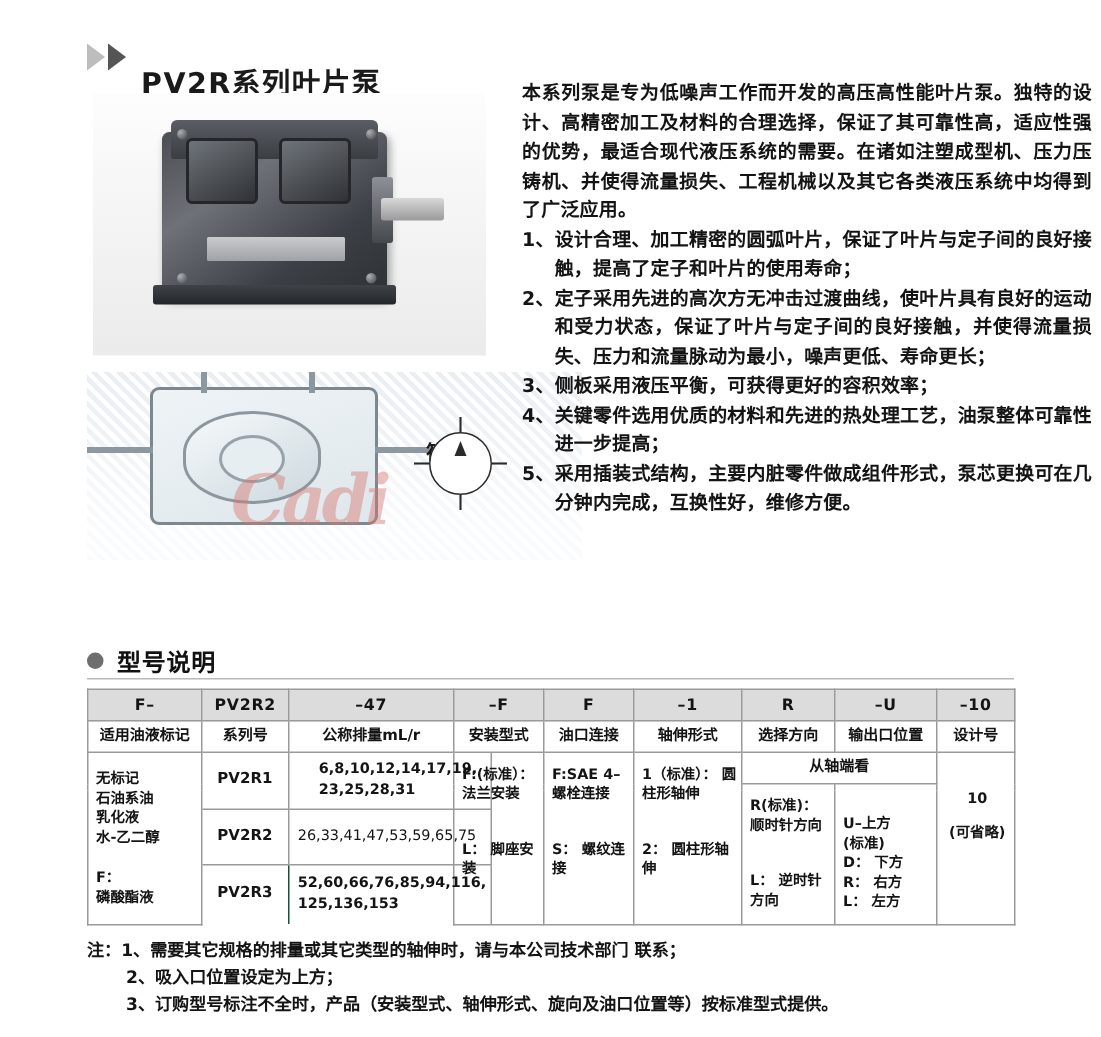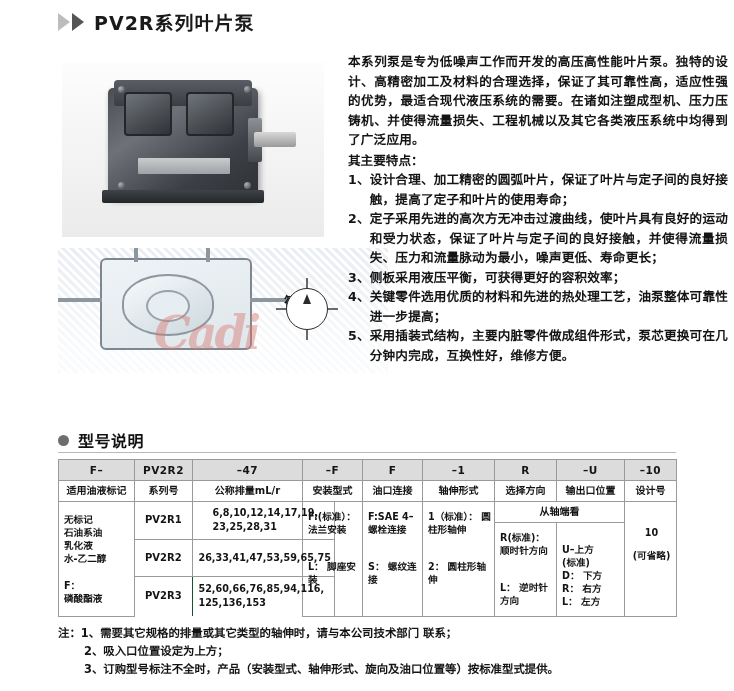--- a/index.html
+++ b/index.html
@@ -23,21 +23,21 @@
   }
   .tri-marker { display: flex; align-items: center; gap: 2px; }
   .tri {
     width: 0; height: 0;
     border-top: 9px solid transparent;
     border-bottom: 9px solid transparent;
     border-left: 12px solid #555;
   }
   .tri.faint { border-left-color: #bdbdbd; }
   .page-title {
-    font-size: 19px; font-weight: bold; letter-spacing: 1px; color: #1a1a1a;
+    font-size: 19px; font-weight: bold; letter-spacing: 1px; color: #1a1a1a; margin-top: 32px;
   }
 
   
   .photo-wrap {
     position: absolute; left: 62px; top: 62px;
     width: 262px; height: 175px;
   }
   .photo-bg {
     position: absolute; inset: 0;
     background: linear-gradient(180deg,#fdfdfd 0%,#f2f2f2 60%,#ebebeb 100%);
@@ -273,21 +273,20 @@
     <line x1="31" y1="10" x2="31" y2="0" stroke="#2b2b2b" stroke-width="1.4"></line>
     <line x1="31" y1="52" x2="31" y2="62" stroke="#2b2b2b" stroke-width="1.4"></line>
     <line x1="10" y1="31" x2="0" y2="31" stroke="#2b2b2b" stroke-width="1.4"></line>
     <line x1="52" y1="31" x2="62" y2="31" stroke="#2b2b2b" stroke-width="1.4"></line>
     <polygon points="31,16 27,26 35,26" fill="#2b2b2b"></polygon>
   </svg>
 </div>
 
 <div class="right-col">
   <div class="body-para">本系列泵是专为低噪声工作而开发的高压高性能叶片泵。独特的设计、高精密加工及材料的合理选择，保证了其可靠性高，适应性强的优势，最适合现代液压系统的需要。在诸如注塑成型机、压力压铸机、并使得流量损失、工程机械以及其它各类液压系统中均得到了广泛应用。</div>
-  <div class="feat-title">其主要特点：</div>
   <ul class="feat-list">
     <li class="feat-item">
       <span class="feat-num">1、</span>
       <span class="feat-txt">设计合理、加工精密的圆弧叶片，保证了叶片与定子间的良好接触，提高了定子和叶片的使用寿命；</span>
     </li>
     <li class="feat-item">
       <span class="feat-num">2、</span>
       <span class="feat-txt">定子采用先进的高次方无冲击过渡曲线，使叶片具有良好的运动和受力状态，保证了叶片与定子间的良好接触，并使得流量损失、压力和流量脉动为最小，噪声更低、寿命更长；</span>
     </li>
     <li class="feat-item">
@@ -374,21 +373,21 @@
         </tbody>
           </table>
       </td>
       <td rowspan="4" style="padding:0;border:none;">
         <table style="width:100%;border-collapse:collapse;">
           <tbody>
               <tr>
                 <td style="height:37px;border:none;border-bottom:1px solid #9a9a9a;border-right:1px solid #9a9a9a;padding-left:20px;font-size:9.6px;font-weight:bold;line-height:14px;text-align:left;">6,8,10,12,14,17,19, 23,25,28,31</td>
               </tr>
           <tr>
-                <td style="height:37px;border:none;border-bottom:1px solid #9a9a9a;border-right:1px solid #9a9a9a;padding-left:6px;font-size:9.6px;font-weight:bold;line-height:14px;text-align:left;">26,33,41,47,53,59,65,75</td>
+                <td style="height:37px;border:none;border-bottom:1px solid #9a9a9a;border-right:1px solid #9a9a9a;padding-left:6px;font-size:9.6px;font-weight:normal;line-height:14px;text-align:left;">26,33,41,47,53,59,65,75</td>
               </tr>
           <tr>
                 <td style="height:40px;border:none;border-right:1px solid #9a9a9a;padding-left:6px;font-size:9.6px;font-weight:bold;line-height:14px;text-align:left;">52,60,66,76,85,94,116, 125,136,153</td>
               </tr>
         </tbody>
           </table>
       </td>
       <td rowspan="4" class="body-cell" style="vertical-align:top;padding-top:8px;">
         <div>F:(标准）： 法兰安装</div>
         <div style="height:24px"></div>

